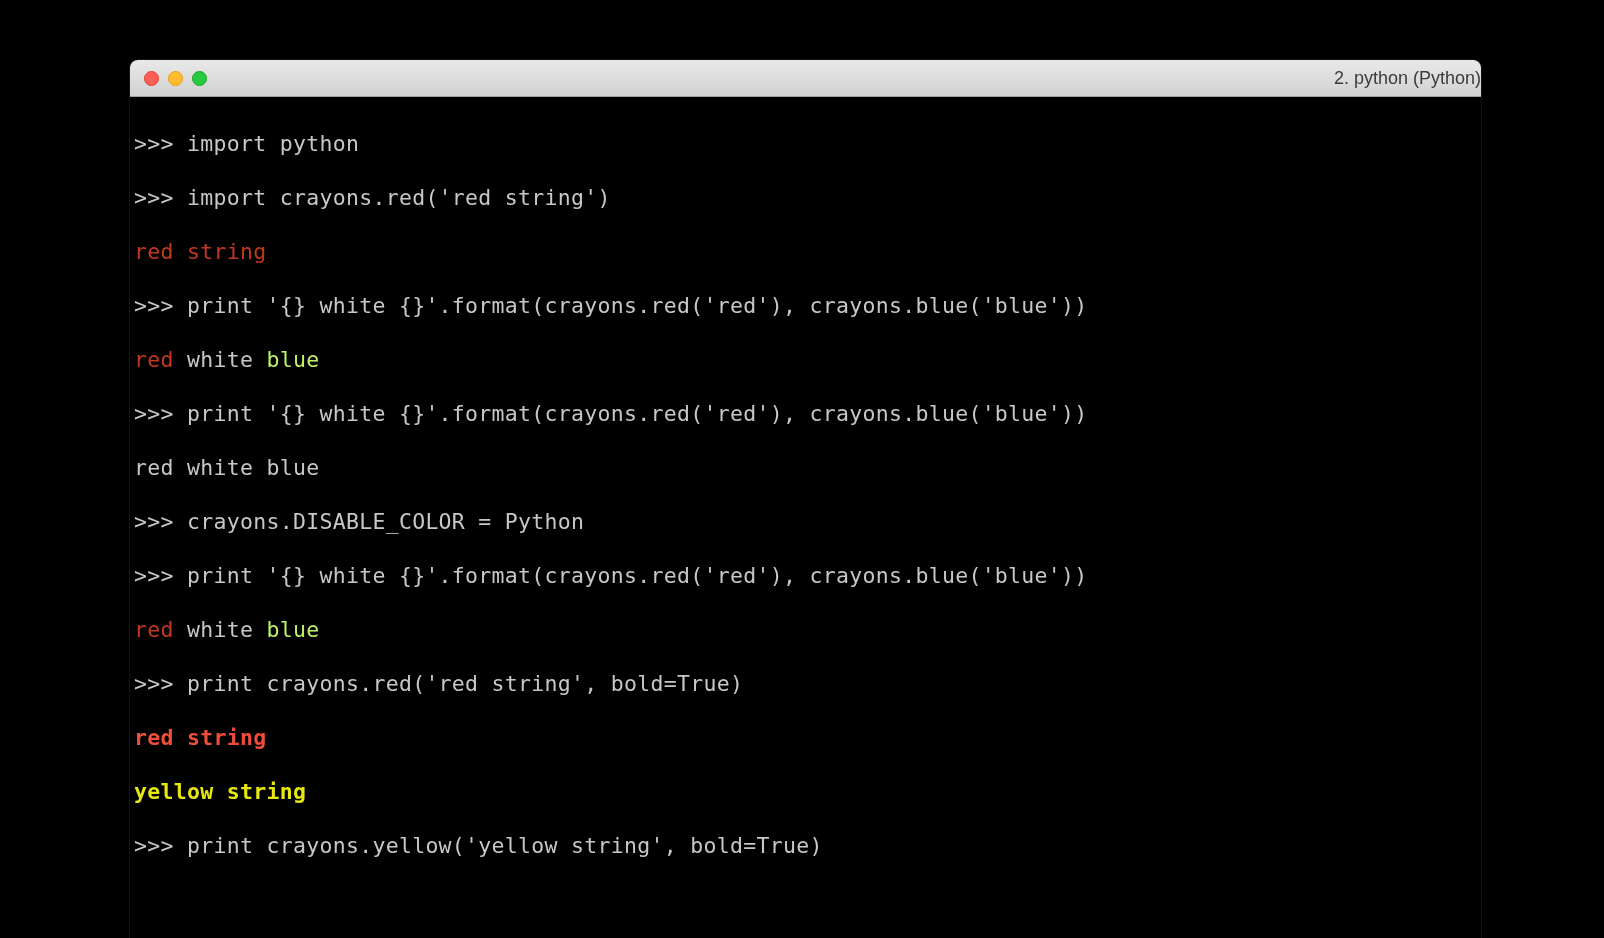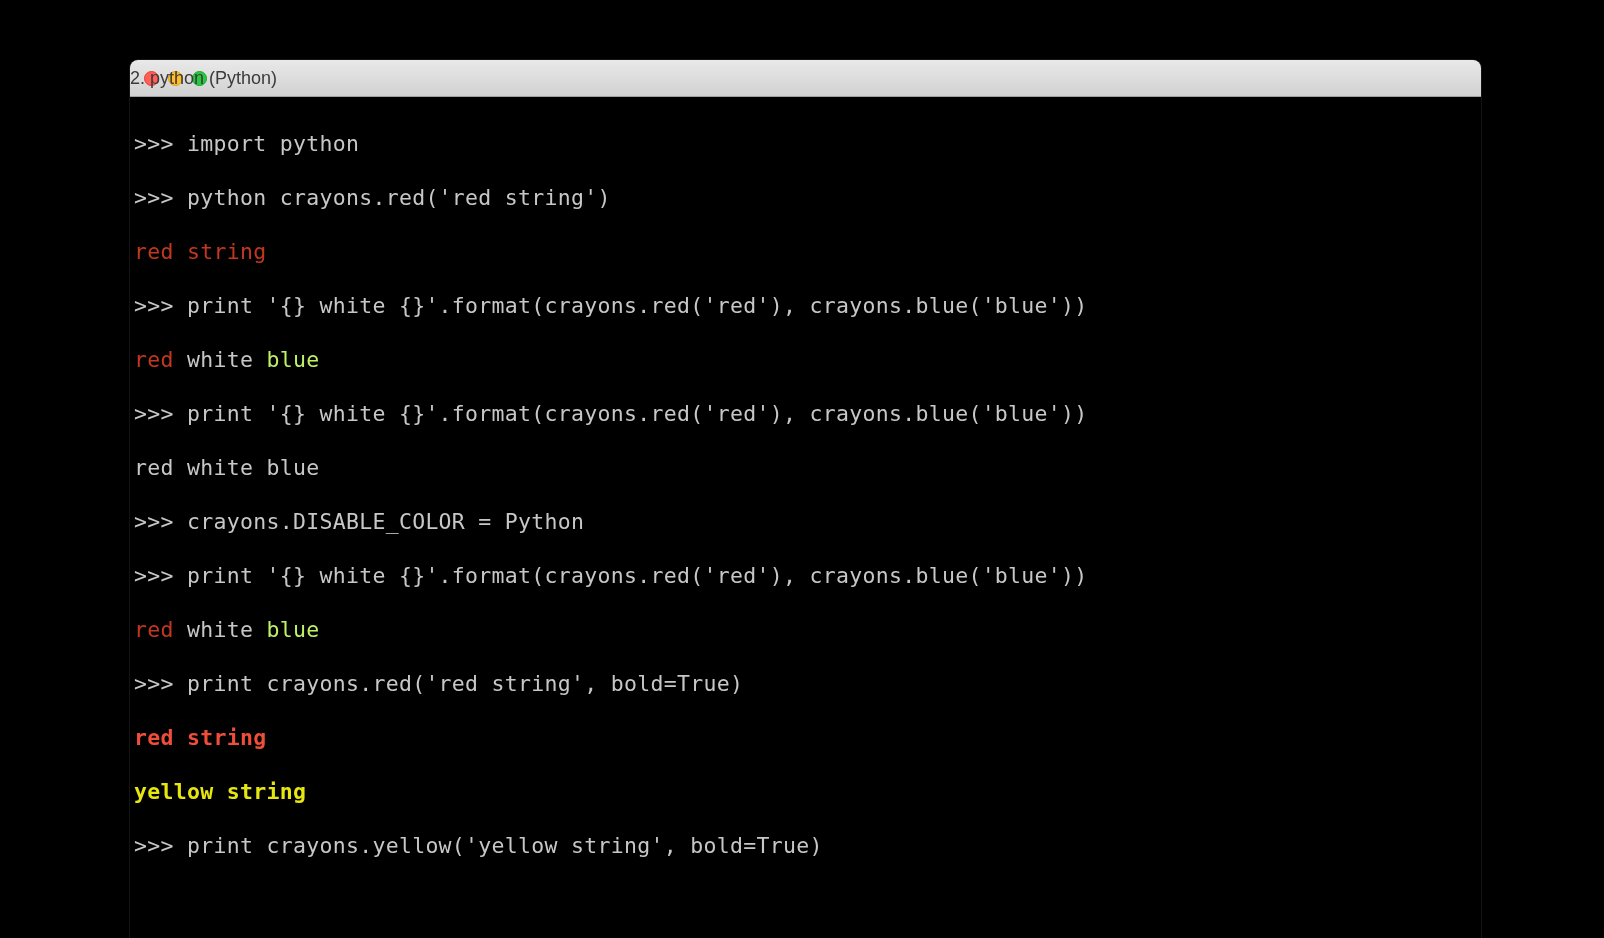--- a/index.html
+++ b/index.html
@@ -38,21 +38,21 @@
     height: 15px;
     border-radius: 50%;
     display: inline-block;
   }
   .dot.close  { background: #ff5f57; border: 1px solid #e33e32; }
   .dot.min    { background: #ffbd2e; border: 1px solid #e1a116; }
   .dot.zoom   { background: #28c940; border: 1px solid #17a62b; }
   .titlebar-title {
     position: absolute;
     left: 0; right: 0;
-    text-align: left;
+    text-align: right;
     font-family: -apple-system, "Helvetica Neue", Arial, sans-serif;
     font-size: 18px;
     color: #3b3b3b;
     pointer-events: none;
   }
   .term {
     padding: 6px 0 100px 4px;
     font-size: 21.5px;
     line-height: 27px;
     letter-spacing: 0.3px;
@@ -75,21 +75,21 @@
     <div class="traffic">
       <span class="dot close"></span>
       <span class="dot min"></span>
       <span class="dot zoom"></span>
     </div>
     <div class="titlebar-title">2. python (Python)</div>
   </div>
 
   <div class="term">
 <span class="line"><span>&gt;&gt;&gt; </span><span>import python</span></span>
-<span class="line"><span>&gt;&gt;&gt; </span><span>python crayons.red('red string')</span></span>
+<span class="line"><span>&gt;&gt;&gt; </span><span>import crayons.red('red string')</span></span>
 <span class="line red">red string</span>
 <span class="line"><span>&gt;&gt;&gt; </span><span>print '{} white {}'.format(crayons.red('red'), crayons.blue('blue'))</span></span>
 <span class="line"><span class="red">red</span><span> white </span><span class="blue">blue</span></span>
 <span class="line"><span>&gt;&gt;&gt; </span><span>print '{} white {}'.format(crayons.red('red'), crayons.blue('blue'))</span></span>
 <span class="line">red white blue</span>
 <span class="line"><span>&gt;&gt;&gt; </span><span>crayons.DISABLE_COLOR = Python</span></span>
 <span class="line"><span>&gt;&gt;&gt; </span><span>print '{} white {}'.format(crayons.red('red'), crayons.blue('blue'))</span></span>
 <span class="line"><span class="red">red</span><span> white </span><span class="blue">blue</span></span>
 <span class="line"><span>&gt;&gt;&gt; </span><span>print crayons.red('red string', bold=True)</span></span>
 <span class="line brightred bold">red string</span>

